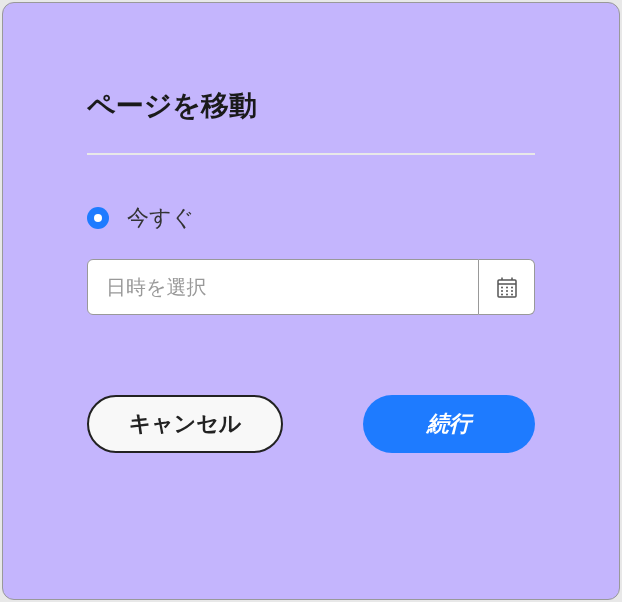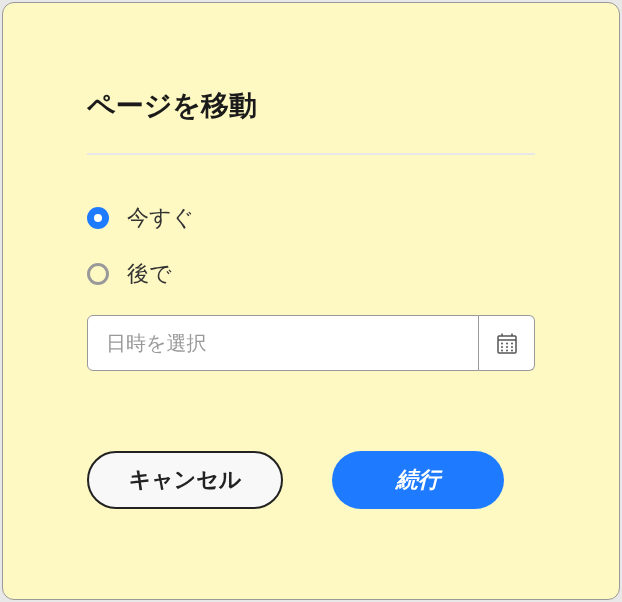--- a/index.html
+++ b/index.html
@@ -13,21 +13,21 @@
       width: 622px;
       height: 602px;
       position: relative;
     }
     .dialog {
       position: absolute;
       top: 2px;
       left: 2px;
       right: 2px;
       bottom: 2px;
-      background: #fef9c3;
+      background: #c4b5fd;
       border: 1px solid #999;
       border-radius: 12px;
       padding: 84px 84px 40px 84px;
     }
     .dialog-title {
       font-size: 28px;
       font-weight: 700;
       color: #1a1a1a;
       margin-bottom: 28px;
     }
@@ -104,22 +104,22 @@
       align-items: center;
       justify-content: center;
       cursor: pointer;
     }
     .calendar-button svg {
       width: 24px;
       height: 24px;
     }
     .button-row {
       display: flex;
-      justify-content: flex-start;
-      gap: 49px;
+      justify-content: space-between;
+      gap: 36px;
     }
     .btn {
       height: 58px;
       border-radius: 30px;
       font-size: 22px;
       font-weight: 700;
       cursor: pointer;
       font-family: inherit;
       display: flex;
       align-items: center;
@@ -144,24 +144,20 @@
 
 <div class="dialog">
   <h1 class="dialog-title">ページを移動</h1>
   <div class="divider"></div>
 
   <div class="radio-group">
     <div class="radio-option">
       <div class="radio-circle selected"></div>
       <span class="radio-label">今すぐ</span>
     </div>
-    <div class="radio-option">
-      <div class="radio-circle unselected"></div>
-      <span class="radio-label">後で</span>
-    </div>
   </div>
 
   <div class="datetime-row">
     <input type="text" class="datetime-input" placeholder="日時を選択" style="">
     <button class="calendar-button">
       <svg viewBox="0 0 24 24" fill="none" stroke="#555" stroke-width="1.5">
         <rect x="3" y="5" width="18" height="17" rx="1"></rect>
         <line x1="3" y1="9" x2="21" y2="9"></line>
         <line x1="7" y1="2.5" x2="7" y2="5"></line>
         <line x1="17" y1="2.5" x2="17" y2="5"></line>

